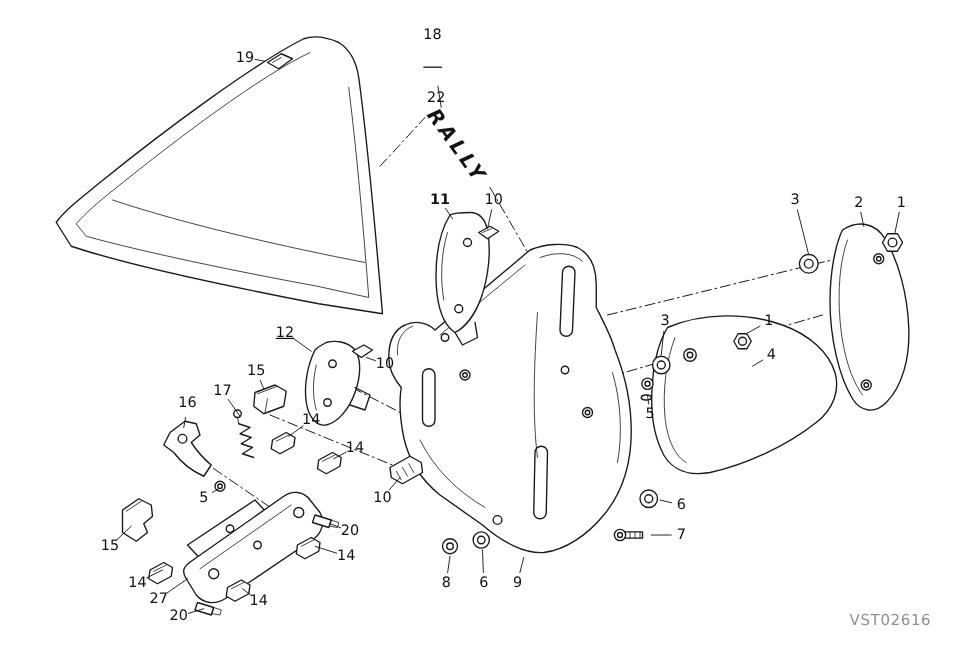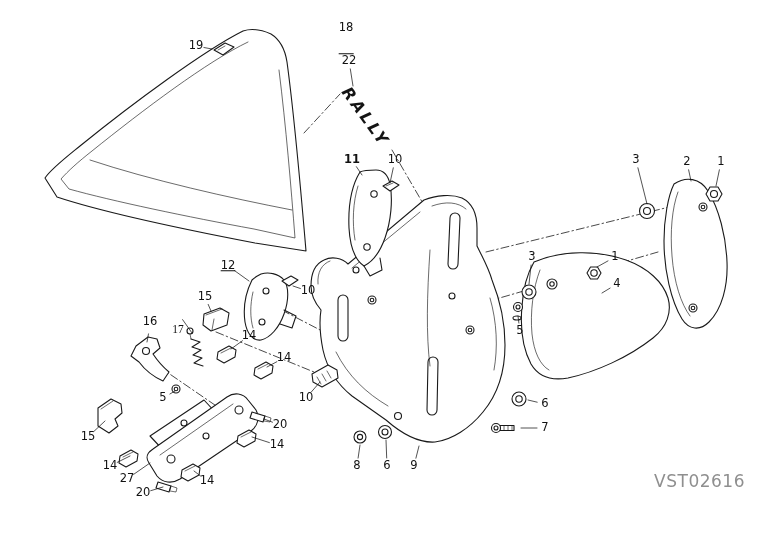--- a/index.html
+++ b/index.html
@@ -19,21 +19,21 @@
   .ln .solidw{fill:#ffffff}
   .thin{stroke-width:.65 !important}
   .axis line{stroke:var(--line);stroke-width:.8;stroke-dasharray:8 3 1.5 3}
   #leader-lines line{stroke:var(--line);stroke-width:.75}
   .decal-text{font-family:"DejaVu Sans","Liberation Sans",sans-serif;
     font-style:italic;font-weight:700;font-size:16px;letter-spacing:3px;fill:#141414}
   #callout-layer{position:absolute;inset:0;pointer-events:none}
   .callout{position:absolute;transform:translate(-50%,-50%);
     font-size:11.5px;line-height:1;color:var(--callout);white-space:nowrap}
   .callout.u{border-bottom:1px solid var(--callout);padding-bottom:19px}
-  .drawing-code{position:absolute;right:30px;bottom:44px;font-size:17px;
+  .drawing-code{position:absolute;right:30px;bottom:32px;font-size:12px;
     letter-spacing:.5px;color:var(--code)}
 </style>
 </head>
 <body>
 
 <div class="stage">
 
   <svg class="art ln" width="775" height="535" viewBox="0 0 775 535">
 
     <defs>
@@ -262,34 +262,34 @@
         <line x1="537.0" y1="428.0" x2="521" y2="428"></line>
         <line x1="358.1" y1="458.1" x2="360" y2="445"></line>
         <line x1="386.7" y1="458.0" x2="386" y2="440"></line>
         <line x1="415.9" y1="458.2" x2="419" y2="446"></line>
       </g>
   </svg>
 
   <div id="callout-layer">
       <span class="callout" style="left: 196px; top: 46px;">19</span>
       <span class="callout u" style="left: 346px; top: 38px;">18</span>
-      <span class="callout" style="left: 349px; top: 61px;">22</span>
+      <span class="callout" style="left: 349px; top: 78px;">22</span>
       <span class="callout" style="left: 352px; top: 160px; font-weight: bold;">11</span>
       <span class="callout" style="left: 395px; top: 160px;">10</span>
       <span class="callout" style="left: 636px; top: 160px;">3</span>
       <span class="callout" style="left: 687px; top: 162px;">2</span>
       <span class="callout" style="left: 721px; top: 162px;">1</span>
       <span class="callout" style="left: 228px; top: 266px; text-decoration: underline;">12</span>
       <span class="callout" style="left: 308px; top: 291px;">10</span>
       <span class="callout" style="left: 532px; top: 257px;">3</span>
       <span class="callout" style="left: 615px; top: 257px;">1</span>
       <span class="callout" style="left: 617px; top: 284px;">4</span>
       <span class="callout" style="left: 520px; top: 331px;">5</span>
       <span class="callout" style="left: 205px; top: 297px;">15</span>
-      <span class="callout" style="left: 178px; top: 330px; font-family: Liberation Serif, serif;">17</span>
+      <span class="callout" style="left: 178px; top: 313px;">17</span>
       <span class="callout" style="left: 150px; top: 322px;">16</span>
       <span class="callout" style="left: 249px; top: 336px;">14</span>
       <span class="callout" style="left: 284px; top: 358px;">14</span>
       <span class="callout" style="left: 306px; top: 398px;">10</span>
       <span class="callout" style="left: 280px; top: 425px;">20</span>
       <span class="callout" style="left: 277px; top: 445px;">14</span>
       <span class="callout" style="left: 163px; top: 398px;">5</span>
       <span class="callout" style="left: 88px; top: 437px;">15</span>
       <span class="callout" style="left: 110px; top: 466px;">14</span>
       <span class="callout" style="left: 127px; top: 479px;">27</span>

